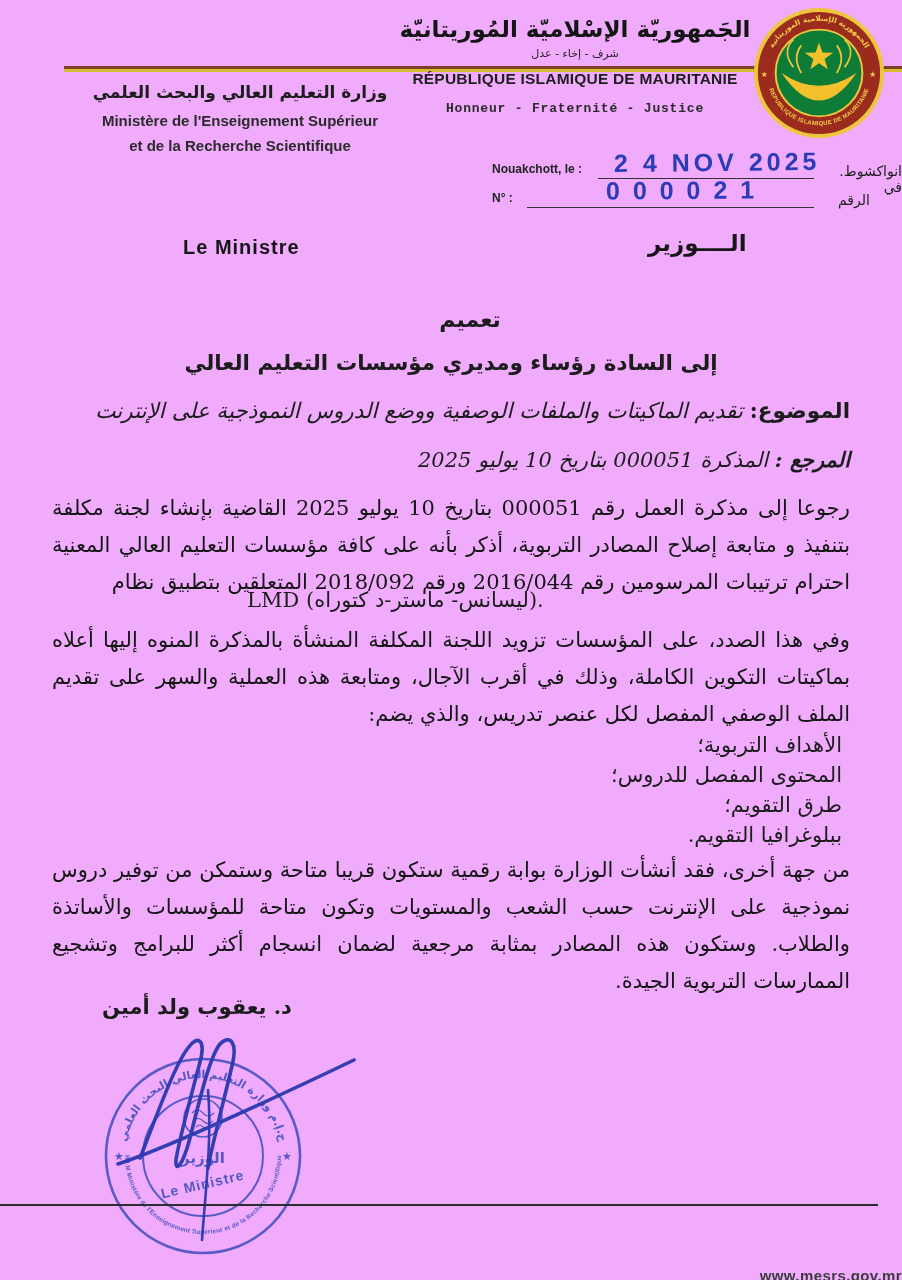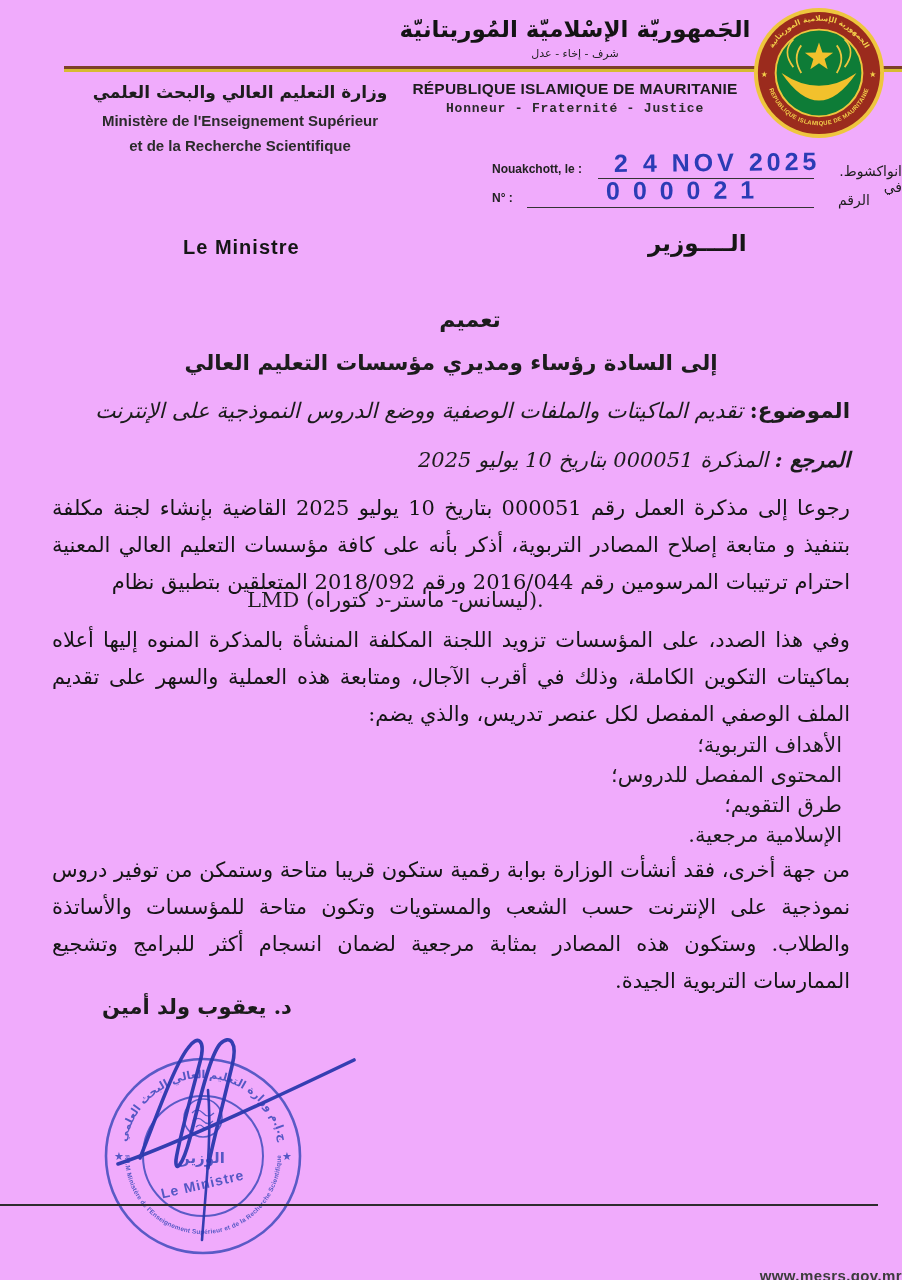--- a/index.html
+++ b/index.html
@@ -13,21 +13,21 @@
     color:#1c1c1c;
   }
   .abs{position:absolute;}
 
   
   .hdr-center{left:380px;top:14px;width:390px;text-align:center;}
   .republic-ar{font-size:23px;font-weight:bold;color:#141414;direction:rtl;line-height:30px;}
   .motto-ar{font-size:11px;direction:rtl;color:#222;margin-top:3px;}
   .gold-rule{left:64px;top:66px;width:838px;height:6px;
     background:linear-gradient(#7d4028 0 52%, #d6bb31 52% 100%);}
-  .republic-fr{left:380px;top:80px;width:390px;text-align:center;
+  .republic-fr{left:380px;top:70px;width:390px;text-align:center;
     font-family:"Liberation Sans",sans-serif;font-weight:bold;font-size:15.5px;color:#1d1d1d;letter-spacing:.2px;}
   .motto-fr{left:380px;top:101px;width:390px;text-align:center;
     font-family:Liberation Mono, monospace;font-weight:600;font-size:13px;color:#2a2a2a;letter-spacing:.8px;}
 
   .ministry{left:28px;top:82px;width:424px;text-align:center;}
   .ministry-ar{font-size:17px;font-weight:bold;direction:rtl;color:#1d1d1d;}
   .ministry-fr{font-family:"Liberation Sans",sans-serif;font-weight:600;font-size:15px;color:#2b2b2b;line-height:25px;margin-top:6px;}
 
   
   .lbl-fr{font-family:"Liberation Sans",sans-serif;font-weight:600;font-size:12px;color:#222;}
@@ -137,21 +137,21 @@
   </div>
 
   <div class="abs para p1 body-font">رجوعا إلى مذكرة العمل رقم 000051 بتاريخ 10 يوليو 2025 القاضية بإنشاء لجنة مكلفة بتنفيذ و متابعة إصلاح المصادر التربوية، أذكر بأنه على كافة مؤسسات التعليم العالي المعنية احترام ترتيبات المرسومين رقم 2016/044 ورقم 2018/092 المتعلقين بتطبيق نظام</div>
   <div class="abs lmd-line body-font">LMD (ليسانس- ماستر-د كتوراه).</div>
   <div class="abs para p2 body-font">وفي هذا الصدد، على المؤسسات تزويد اللجنة المكلفة المنشأة بالمذكرة المنوه إليها أعلاه بماكيتات التكوين الكاملة، وذلك في أقرب الآجال، ومتابعة هذه العملية والسهر على تقديم الملف الوصفي المفصل لكل عنصر تدريس، والذي يضم:</div>
 
   <div class="abs req-list body-font">
     <div>الأهداف التربوية؛</div>
     <div>المحتوى المفصل للدروس؛</div>
     <div>طرق التقويم؛</div>
-    <div>الإسلامية مرجعية.</div>
+    <div>ببلوغرافيا التقويم.</div>
   </div>
 
   <div class="abs para p3 body-font">من جهة أخرى، فقد أنشأت الوزارة بوابة رقمية ستكون قريبا متاحة وستمكن من توفير دروس نموذجية على الإنترنت حسب الشعب والمستويات وتكون متاحة للمؤسسات والأساتذة والطلاب. وستكون هذه المصادر بمثابة مرجعية لضمان انسجام أكثر للبرامج وتشجيع الممارسات التربوية الجيدة.</div>
   <div class="abs signer body-font">د. يعقوب ولد أمين</div>
 
   <div class="abs" style="left:72px;top:1026px;width:305px;height:240px;">
     <svg width="305" height="240" viewBox="0 0 305 240">
       <defs>
         <path id="sp-top" d="M 53,130 A 78,78 0 1 1 209,130" fill="none"></path>
         <path id="sp-bot" d="M 53,130 A 78,78 0 1 0 209,130" fill="none"></path>

